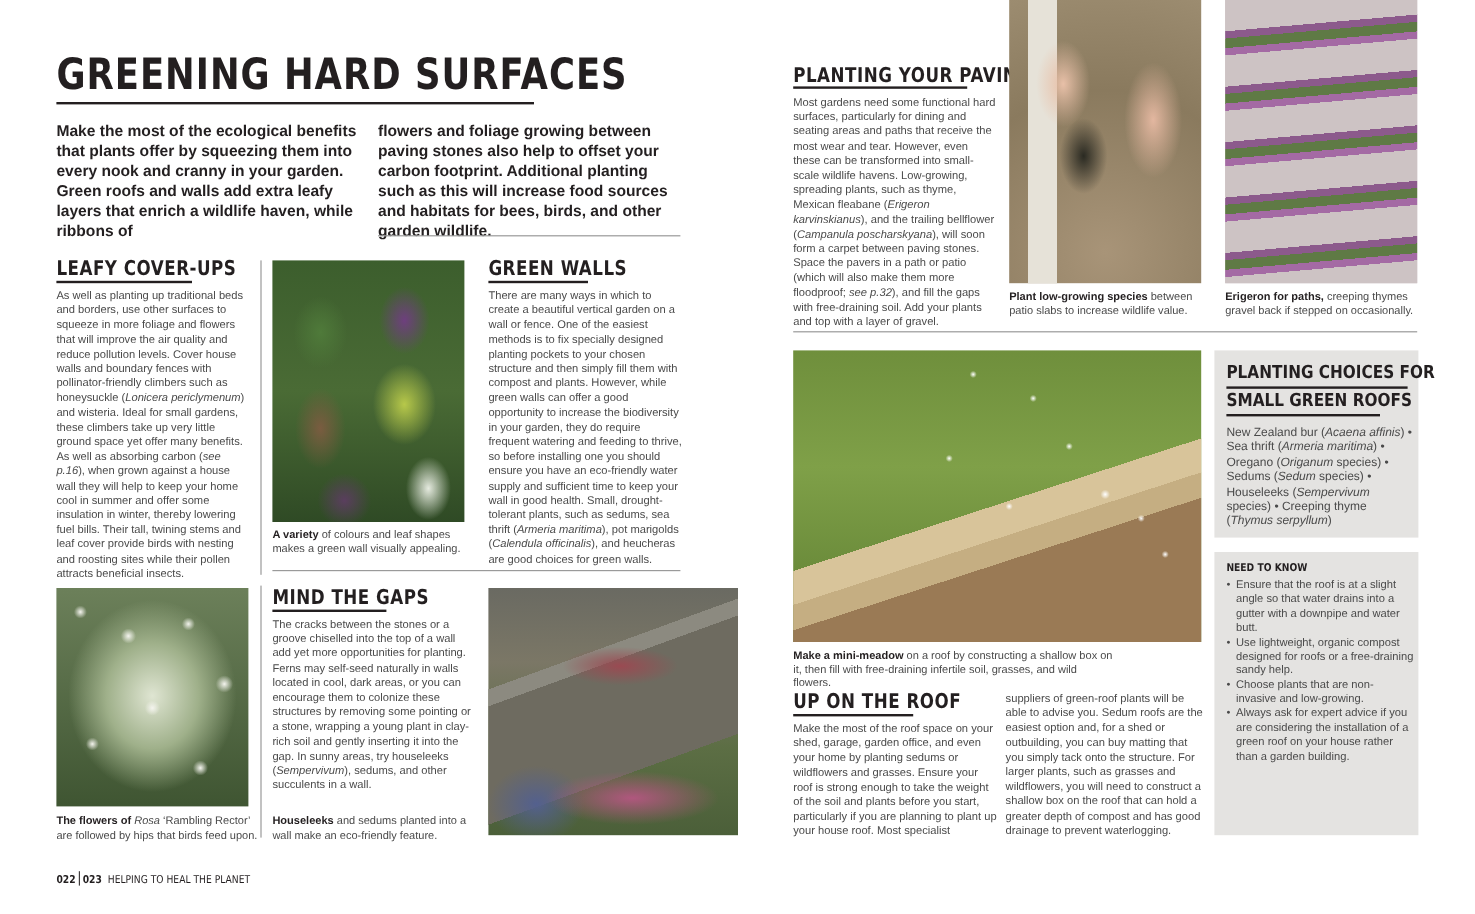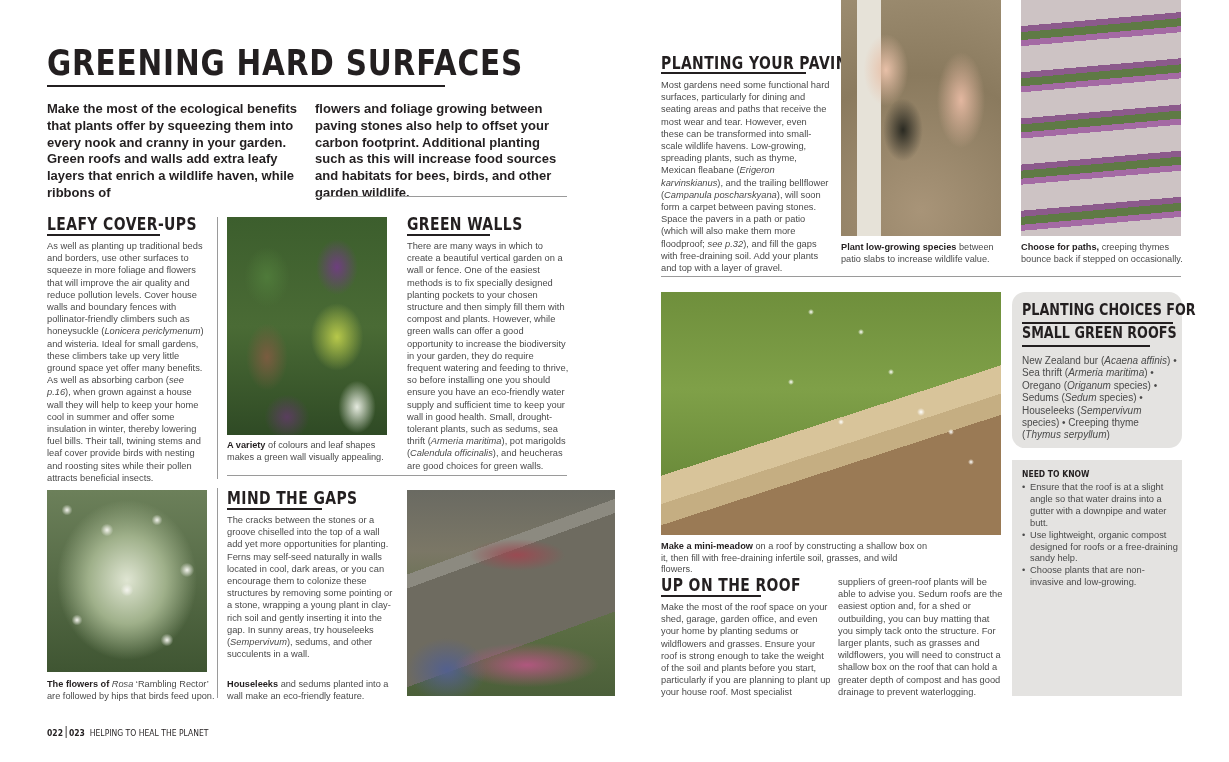--- a/index.html
+++ b/index.html
@@ -100,21 +100,21 @@
   radial-gradient(ellipse 22px 35px at 62px 130px, #2a2a22 0%, transparent 90%),
   radial-gradient(ellipse 30px 60px at 120px 100px, #e3b7a0 0%, transparent 80%),
   radial-gradient(ellipse 28px 45px at 45px 70px, #e8c0a8 0%, transparent 80%),
   linear-gradient(90deg, transparent 0 10%, #e6e2d8 10% 25%, transparent 25%),
   radial-gradient(circle at 80px 210px, #a89478 0%, #8a7a5e 60%, #9c8c70 100%);"></div>
 <div class="abs caption" style="left:841px; top:242px; width:165px;"><b>Plant low-growing species</b><span> between patio slabs to increase wildlife value.</span></div>
 
 <div class="abs photo" style="left:1021px; top:0px; width:160px; height:236px; background:
   repeating-linear-gradient(175deg, #cdc3c4 0 26px, #8c5a8c 26px 32px, #5f7a45 32px 40px, #a46aa4 40px 46px),
   #cdc3c4;"></div>
-<div class="abs caption" style="left:1021px; top:242px; width:165px;"><b>Choose for paths,</b><span> creeping thymes bounce back if stepped on occasionally.</span></div>
+<div class="abs caption" style="left:1021px; top:242px; width:165px;"><b>Erigeron for paths,</b><span> creeping thymes gravel back if stepped on occasionally.</span></div>
 
 <div class="abs hrule" style="left:661px; top:276px; width:520px;"></div>
 
 <div class="abs photo" style="left:661px; top:292px; width:340px; height:243px; background:
   radial-gradient(circle 3px at 150px 20px, #ffffff 0%, transparent 100%),
   radial-gradient(circle 3px at 200px 40px, #ffffff 0%, transparent 100%),
   radial-gradient(circle 3px at 230px 80px, #ffffff 0%, transparent 100%),
   radial-gradient(circle 4px at 260px 120px, #ffffff 0%, transparent 100%),
   radial-gradient(circle 3px at 290px 140px, #ffffff 0%, transparent 100%),
   radial-gradient(circle 3px at 310px 170px, #ffffff 0%, transparent 100%),
@@ -122,28 +122,29 @@
   radial-gradient(circle 3px at 130px 90px, #ffffff 0%, transparent 100%),
   linear-gradient(162deg, transparent 0 52%, #d8c49a 52% 60%, #c5ae82 60% 66%, #9a7a55 66% 100%),
   linear-gradient(180deg, #6f8f3c 0%, #7fa048 40%, #5e7e32 100%);"></div>
 <div class="abs caption" style="left:661px; top:541px; width:270px;"><b>Make a mini-meadow</b><span> on a roof by constructing a shallow box on it, then fill with free-draining infertile soil, grasses, and wild flowers.</span></div>
 
 <div class="abs head-cond sec-head" style="left:661px; top:575px;">UP ON THE ROOF</div>
 <div class="abs sec-rule" style="left:661px; top:595px; width:100px;"></div>
 <div class="abs body-text" style="left:661px; top:601px; width:170px;">Make the most of the roof space on your shed, garage, garden office, and even your home by planting sedums or wildflowers and grasses. Ensure your roof is strong enough to take the weight of the soil and plants before you start, particularly if you are planning to plant up your house roof. Most specialist</div>
 <div class="abs body-text" style="left:838px; top:576px; width:168px;">suppliers of green-roof plants will be able to advise you. Sedum roofs are the easiest option and, for a shed or outbuilding, you can buy matting that you simply tack onto the structure. For larger plants, such as grasses and wildflowers, you will need to construct a shallow box on the roof that can hold a greater depth of compost and has good drainage to prevent waterlogging.</div>
 
-<div class="abs graybox" style="left:1012px; top:292px; width:170px; height:156px;border-radius:13px;">
+<div class="abs graybox" style="left:1012px; top:292px; width:170px; height:156px;">
   <div class="abs head-cond box-head" style="left:10px; top:6px;">PLANTING CHOICES FOR</div>
   <div class="abs sec-rule" style="left:10px; top:30px; width:151px;"></div>
   <div class="abs head-cond box-head" style="left:10px; top:29px;">SMALL GREEN ROOFS</div>
   <div class="abs sec-rule" style="left:10px; top:53px; width:128px;"></div>
   <div class="abs box-text" style="left:10px; top:63px; width:155px;">New Zealand bur (<i>Acaena affinis</i>) • Sea thrift (<i>Armeria maritima</i>) • Oregano (<i>Origanum</i> species) • Sedums (<i>Sedum</i> species) • Houseleeks (<i>Sempervivum</i> species) • Creeping thyme (<i>Thymus serpyllum</i>)</div>
 </div>
 
 <div class="abs graybox" style="left:1012px; top:460px; width:170px; height:236px;">
   <div class="abs head-cond ntk-head" style="left:10px; top:9px;">NEED TO KNOW</div>
   <ul class="abs ntk-list" style="left:10px; top:22px; width:156px;">
     <li>Ensure that the roof is at a slight angle so that water drains into a gutter with a downpipe and water butt.</li>
     <li>Use lightweight, organic compost designed for roofs or a free-draining sandy help.</li>
     <li>Choose plants that are non-invasive and low-growing.</li>
+    <li>Always ask for expert advice if you are considering the installation of a green roof on your house rather than a garden building.</li>
   </ul>
 </div>
 
 </body></html>

